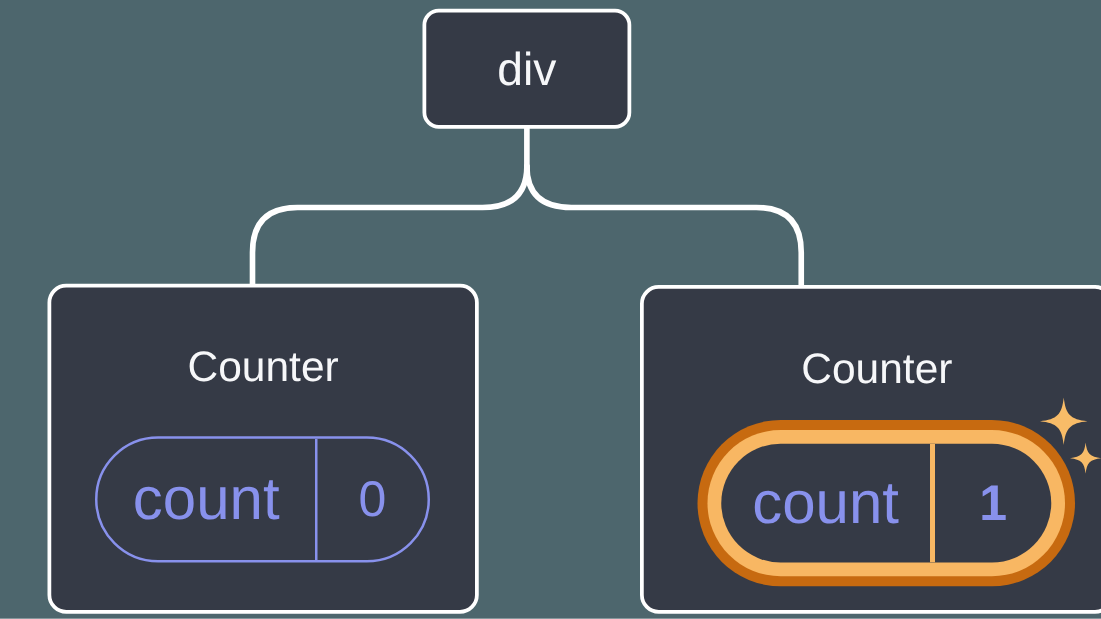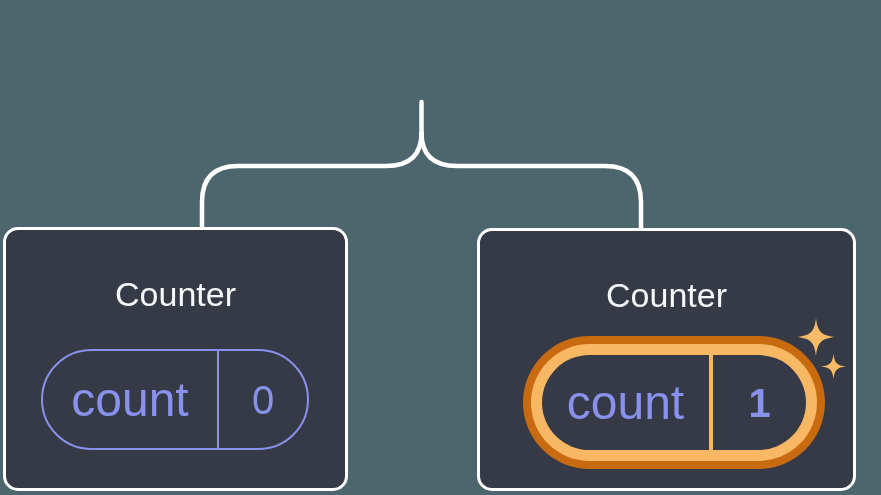--- a/index.html
+++ b/index.html
@@ -29,21 +29,21 @@
     border-radius: 13px;
     display: flex;
     align-items: center;
     justify-content: center;
   }
   .root-label {
     color: #f6f7f9;
     font-size: 37px;
     line-height: 1;
   }
-  .card { border-radius: 15px; }
+  .card { border-radius: 15px; margin-left: 35px; }
   .card-left  { left: 3px;   top: 227px; width: 345px; height: 264px; }
   .card-right { left: 477px; top: 228px; width: 379px; height: 263px; }
   .card-title {
     position: absolute;
     left: 0; right: 0; top: 47px;
     text-align: center;
     color: #f6f7f9;
     font-size: 34px;
     font-weight: 500;
     line-height: 1;
@@ -114,20 +114,23 @@
 <body>
 
 <div class="stage">
 
   <svg class="connectors" viewBox="0 0 881 495" fill="none">
     <path d="M421.5 102 V135" stroke="#ffffff" stroke-width="4.5" stroke-linecap="round"></path>
     <path d="M421.5 133 Q421.5 166 386 166 H238 Q202 166 202 202 V228" stroke="#ffffff" stroke-width="4.5" stroke-linecap="round" fill="none"></path>
     <path d="M421.5 133 Q421.5 166 457 166 H605 Q641 166 641 202 V228" stroke="#ffffff" stroke-width="4.5" stroke-linecap="round" fill="none"></path>
   </svg>
 
+  <div class="node root-node">
+    <span class="root-label">div</span>
+  </div>
 
   <div class="node card card-left">
     <div class="card-title">Counter</div>
     <div class="pill-plain">
       <div class="pill-key-sec">
         <span class="pill-key">count</span>
       </div>
       <div class="pill-divider"></div>
       <div class="pill-val-sec">
         <span class="pill-val">0</span>

